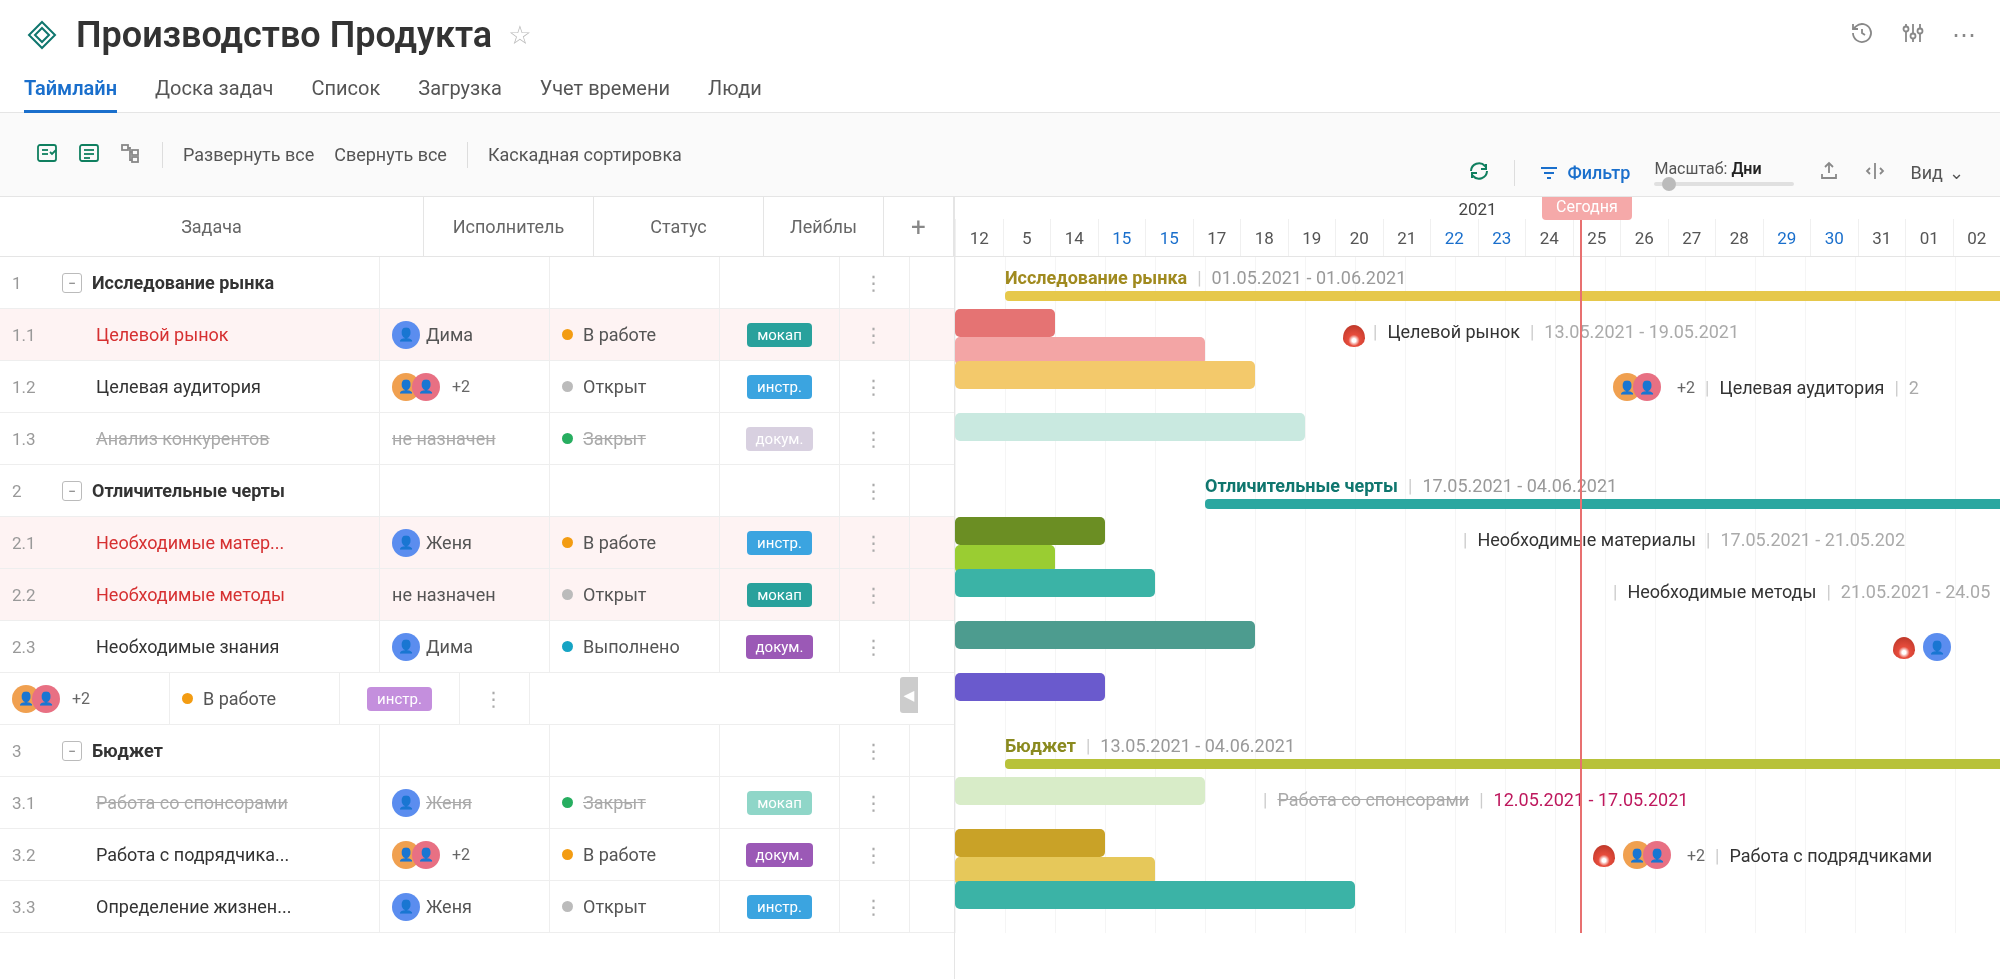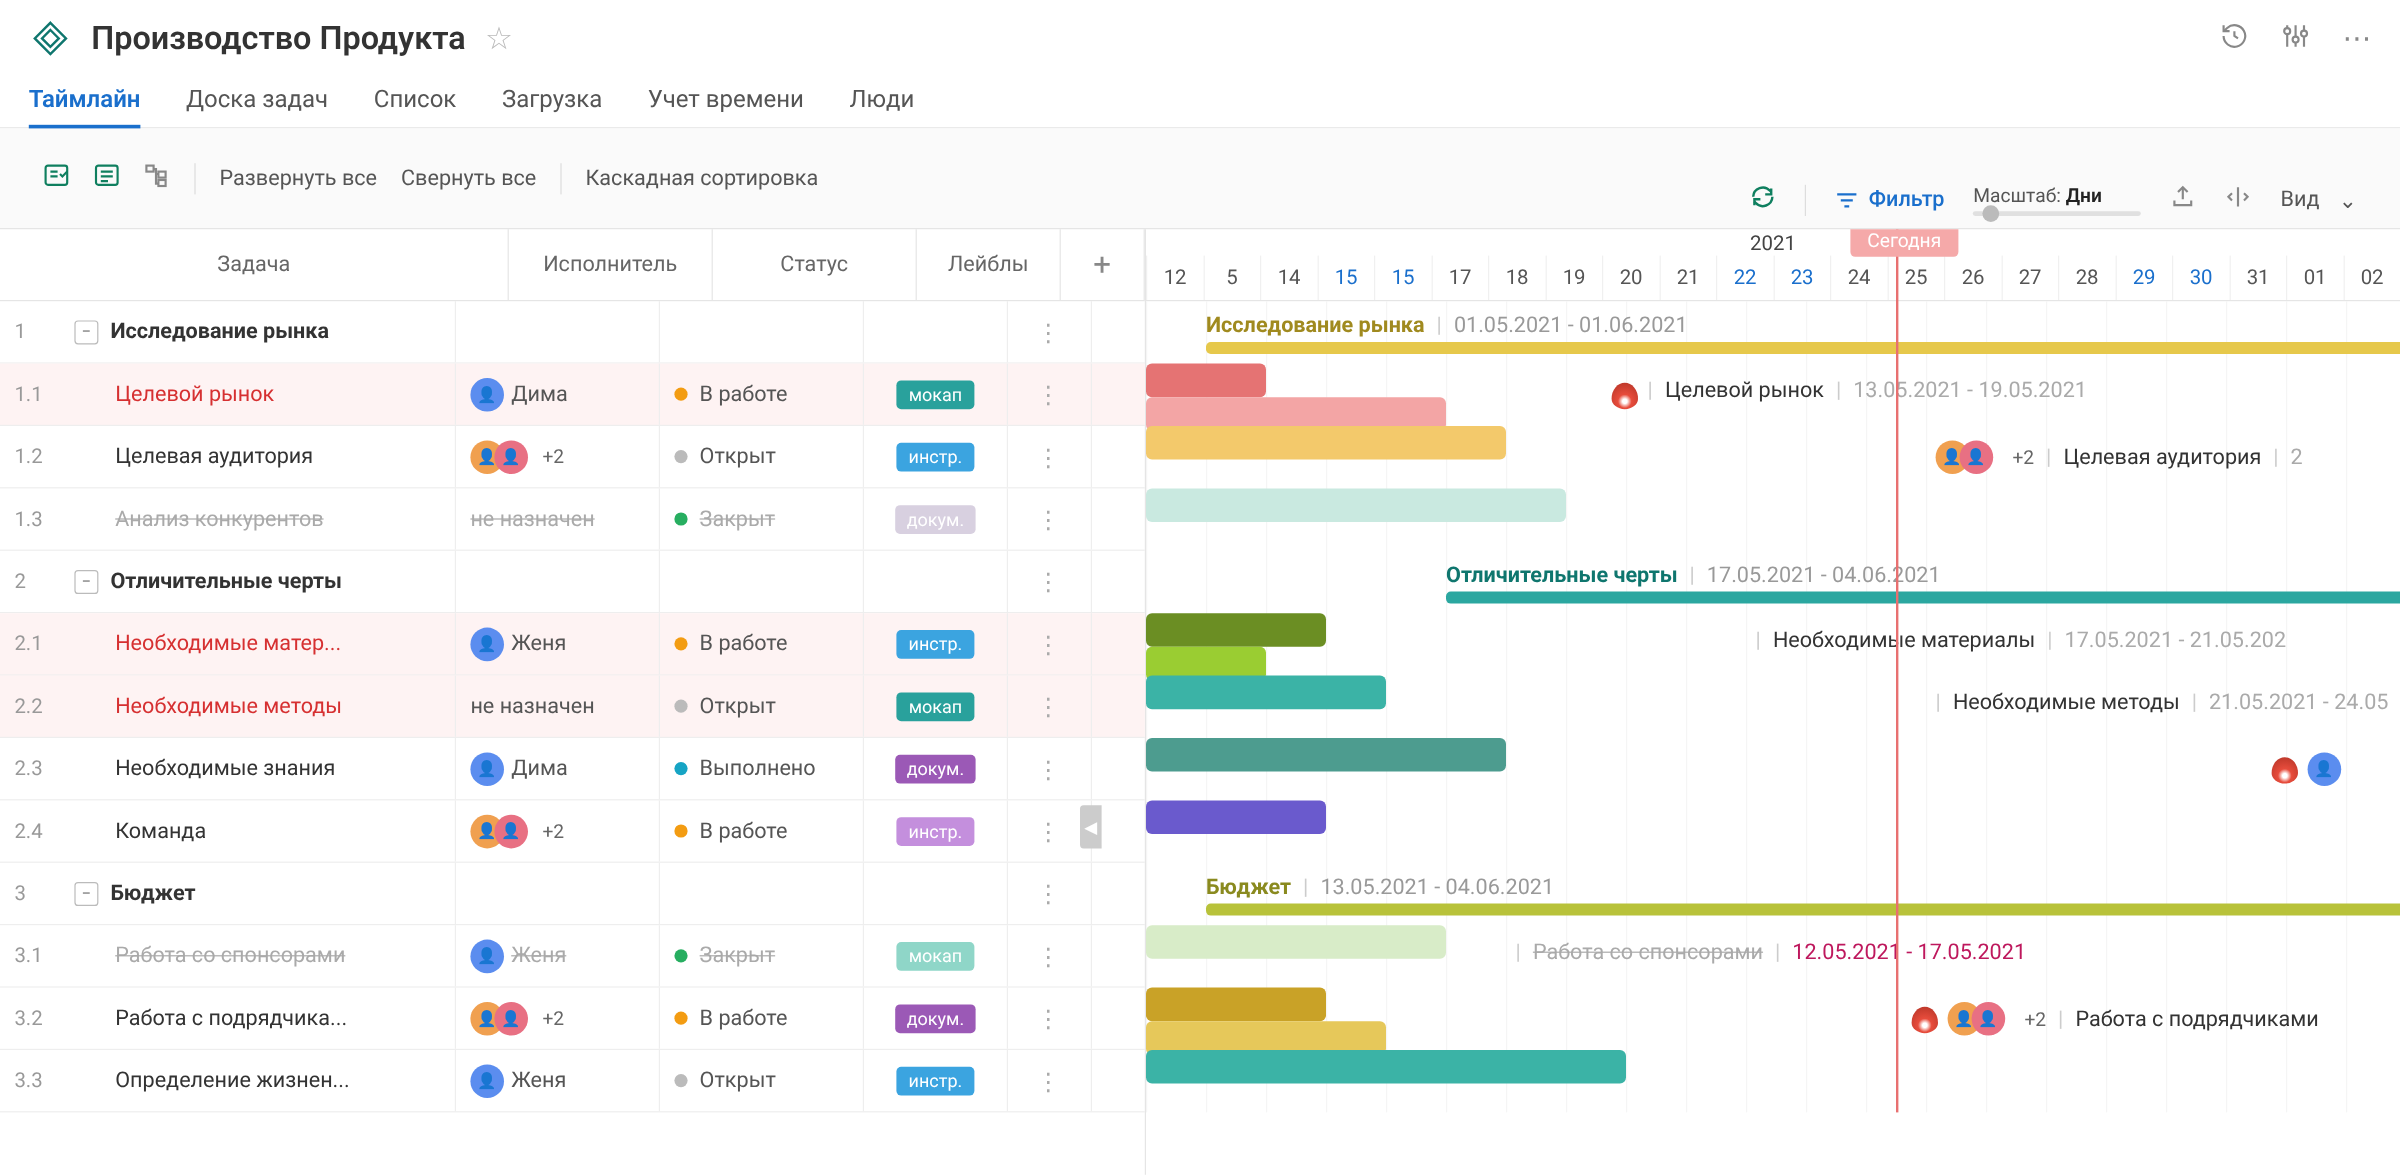--- a/index.html
+++ b/index.html
@@ -1,38 +1,38 @@
 <!DOCTYPE html>
 <html><head>
 <meta charset="utf-8">
 <style>
   * { box-sizing: border-box; margin: 0; padding: 0; font-family: -apple-system, BlinkMacSystemFont, "Segoe UI", Roboto, sans-serif; }
   body { background: #fff; color: #333; font-size: 17px; overflow: hidden; width: 2000px; height: 979px; }
   .header { display: flex; align-items: center; padding: 14px 24px 10px; gap: 16px; }
   .app-logo { width: 36px; height: 36px; display: flex; align-items: center; justify-content: center; color: #0f766e; }
-  .page-title { font-size: 27px; font-weight: 600; color: #333; }
+  .page-title { font-size: 36px; font-weight: 600; color: #333; }
   .star { color: #bbb; font-size: 26px; cursor: pointer; }
   .header-right { margin-left: auto; display: flex; gap: 28px; align-items: center; color: #888; }
   .header-right svg { cursor: pointer; }
   .tabs { display: flex; gap: 38px; padding: 0 24px; border-bottom: 1px solid #e5e5e5; }
   .tab { padding: 10px 0 12px; font-size: 20px; color: #555; cursor: pointer; position: relative; }
   .tab.active { color: #1a6fcc; font-weight: 600; }
   .tab.active::after { content: ""; position: absolute; left: 0; right: 0; bottom: -1px; height: 3px; background: #1a6fcc; }
   .toolbar { display: flex; align-items: center; padding: 10px 36px; gap: 20px; border-bottom: 1px solid #e5e5e5; background: #fafafa; font-size: 18px; color: #555; }
   .tb-icon { color: #0f7f5f; cursor: pointer; }
   .tb-sep { width: 1px; height: 26px; background: #ddd; }
   .tb-btn { cursor: pointer; color: #555; }
   .toolbar-right { margin-left: auto; display: flex; align-items: center; gap: 24px; margin-top: 36px; }
   .refresh { color: #0f7f5f; cursor: pointer; }
   .filter { display: flex; align-items: center; gap: 8px; color: #1a6fcc; font-weight: 500; cursor: pointer; }
   .scale { display: flex; flex-direction: column; font-size: 16px; }
   .scale-val { font-weight: 600; color: #222; }
   .slider { width: 140px; height: 4px; background: #e0e0e0; border-radius: 2px; margin-top: 4px; position: relative; }
   .slider::after { content: ""; position: absolute; left: 8px; top: -5px; width: 14px; height: 14px; background: #bbb; border-radius: 50%; }
-  .view-dd { display: flex; align-items: center; gap: 16px; cursor: pointer; }
+  .view-dd { display: flex; align-items: center; gap: 6px; cursor: pointer; }
   .main { display: flex; height: calc(979px - 180px); position: relative; }
   .left { flex: 0 0 910px; border-right: 1px solid #e5e5e5; }
   .cols { display: flex; border-bottom: 1px solid #e5e5e5; height: 60px; align-items: stretch; color: #666; }
   .col { border-right: 1px solid #e5e5e5; display: flex; align-items: center; justify-content: center; font-size: 18px; }
   .col-task { width: 424px; }
   .col-assign { width: 170px; }
   .col-status { width: 170px; }
   .col-label { width: 120px; }
   .col-add { width: 70px; justify-content: center; font-size: 26px; color: #888; cursor: pointer; }
   .row { display: flex; height: 52px; border-bottom: 1px solid #eee; align-items: stretch; }
@@ -339,25 +339,20 @@
           <div class="cell cell-status">
             <span class="dot dot-teal"></span>
             <span class="">Выполнено</span>
           </div>
           <div class="cell cell-label">
             <span class="tag tag-purple">докум.</span>
           </div>
           <div class="cell cell-more">⋮</div>
         </div>
         <div class="row">
-          <div class="cell cell-task">
-            <span class="rownum">2.4</span>
-            <span class="indent"></span>
-            <span class="task-name ">Команда</span>
-          </div>
           <div class="cell cell-assign">
             <span class="av-stack">
               <span class="avatar av-orange">👤</span>
               <span class="avatar av-pink">👤</span>
             </span>
             <span class="plus-n">+2</span>
           </div>
           <div class="cell cell-status">
             <span class="dot dot-orange"></span>
             <span class="">В работе</span>

